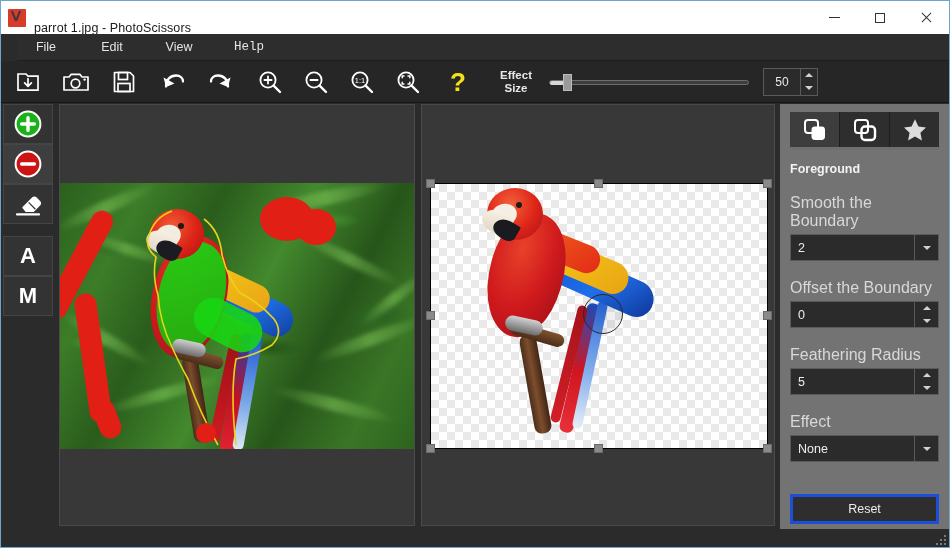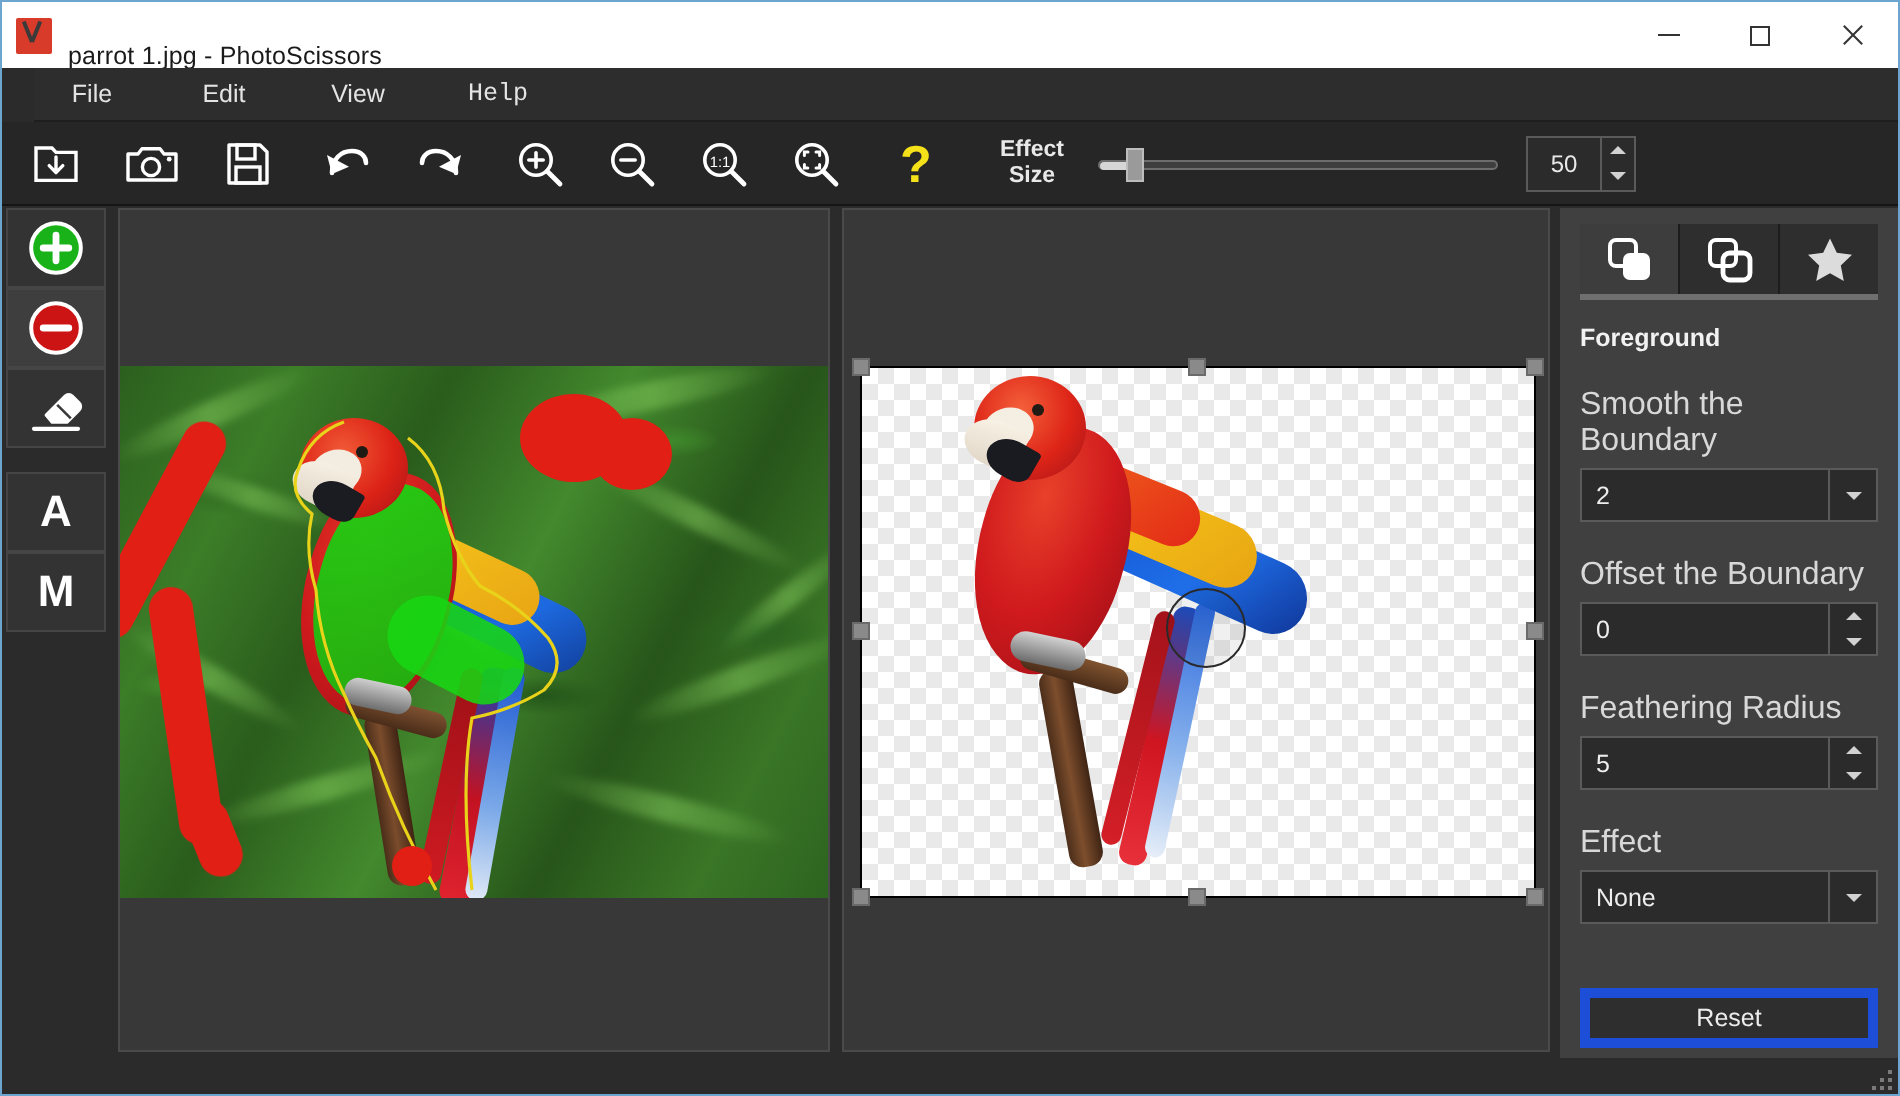--- a/index.html
+++ b/index.html
@@ -248,21 +248,21 @@
     border: 1px solid #2a2a2a;
     border-radius: 50%;
     z-index: 40;
     background: rgba(0,0,0,.06);
   }
 
   
   .right-panel {
     position: absolute; top: 103px; left: 779px;
     width: 169px; height: 425px;
-    background: #404040;
+    background: #737373;
     padding: 8px 10px 0 10px;
   }
   .tabs {
     display: flex; height: 38px;
     border-bottom: 3px solid #6f6f6f;
     width: 149px;
   }
   .tab {
     flex: 1; display: flex; align-items: center; justify-content: center;
     background: #2e2e2e;
@@ -300,21 +300,21 @@
     background: #2b2b2b;
     display: flex; flex-direction: column;
   }
   .ctrl-spin > div {
     flex: 1; display: flex; align-items: center; justify-content: center;
   }
   .reset-btn {
     position: absolute; left: 10px; top: 390px;
     width: 149px; height: 30px;
     background: #2e2e2e;
-    border: 5px solid #1d4ed8;
+    border: 3px solid #1d4ed8;
     color: #ececec; font-size: 12.5px;
     display: flex; align-items: center; justify-content: center;
   }
   .grip {
     position: absolute; right: 3px; bottom: 2px;
     width: 12px; height: 12px;
   }
   .grip i {
     position: absolute; width: 2px; height: 2px; background: #7a7a7a;
   }

